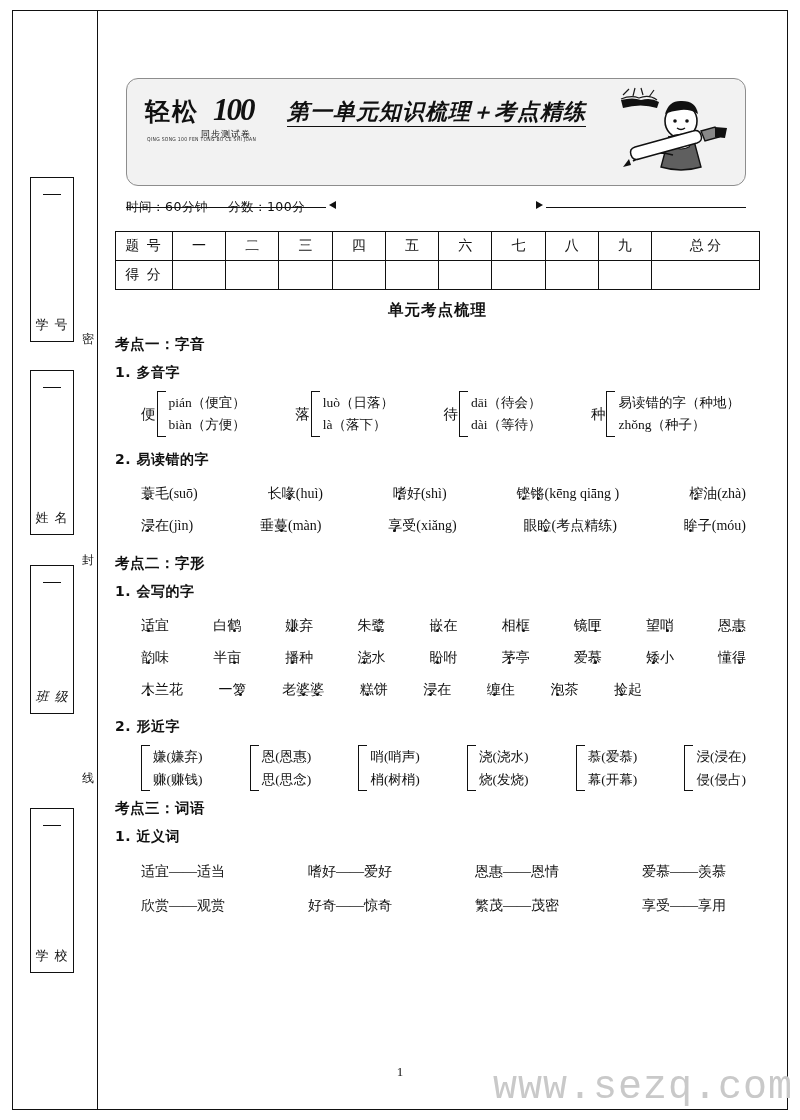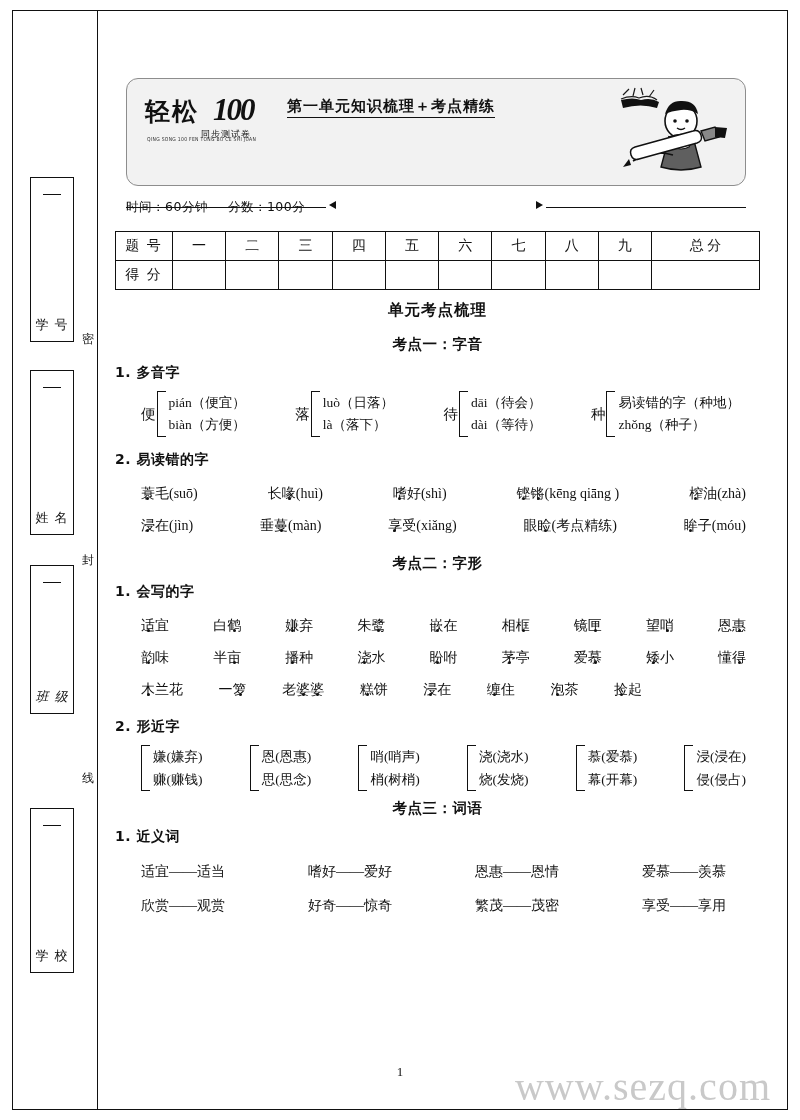--- a/index.html
+++ b/index.html
@@ -74,22 +74,23 @@
   }
   .logo .ls3{
     position:absolute;left:56px;top:33px;font-size:9px;letter-spacing:1px;
   }
   .logo .ls4{
     position:absolute;left:2px;top:42px;font-size:4.5px;letter-spacing:.3px;color:#333;
     transform:scaleY(1.2);
   }
   .ttl1{
     position:absolute;left:160px;top:18px;
-    font-size:15px;font-weight:bold;letter-spacing:1px;
-    font-family:"DejaVu Sans","Liberation Sans",sans-serif;
+    font-size:22px;font-weight:bold;letter-spacing:1px;
+    font-family:"DejaVu Sans","Liberation Sans",sans-serif;
+    font-style:italic;
   }
   .ttl1 u{text-decoration:none;border-bottom:1.5px solid #111;padding-bottom:2px;}
   .ttl2{
     position:absolute;left:190px;top:58px;
     font-size:21px;font-weight:bold;letter-spacing:2px;
     font-family:"Liberation Serif",serif;
   }
   .ttl2 .sp{display:inline-block;width:34px;}
   
   .boy{position:absolute;right:10px;top:8px;width:120px;height:94px;}
@@ -134,21 +135,20 @@
     font-family:"Liberation Serif",serif;
     color:#111;
   }
   .sec-title{
     text-align:center;font-size:15.5px;font-weight:bold;letter-spacing:1px;margin:0 0 14px 0;
     font-family:"DejaVu Sans","Liberation Sans",sans-serif;
   }
   .kp{
     font-size:14.5px;font-weight:bold;margin:0 0 10px 0;letter-spacing:.5px;
     font-family:"DejaVu Sans","Liberation Sans",sans-serif;
-    text-align:center;
   }
   .sub{
     font-size:14px;font-weight:bold;margin:0 0 9px 0;letter-spacing:.5px;
     font-family:"DejaVu Sans","Liberation Sans",sans-serif;
   }
   
   .poly-wrap{
     display:flex;justify-content:space-between;
     padding:0 20px 0 26px;margin-bottom:14px;
   }
@@ -190,23 +190,23 @@
   .synrow{
     display:flex;justify-content:space-between;
     padding:0 34px 0 26px;
     font-size:14px;line-height:34px;
   }
   .pagenum{
     position:absolute;left:0;right:0;top:1064px;text-align:center;
     font-size:13px;font-family:"Liberation Serif",serif;
   }
   .wm{
-    position:absolute;right:29px;bottom:10px;
+    position:absolute;right:7px;bottom:10px;
     font-size:40px;color:#c9c9c9;letter-spacing:1px;
-    font-family:Liberation Serif, serif;
+    font-family:Liberation Mono, monospace;
   }
 </style>
 </head>
 <body>
 
 <div class="page">
   <div class="page-frame"></div>
   <div class="vrule"></div>
 
   <div class="stu-box" style="top:177px;height:165px;padding-left:32px;">

